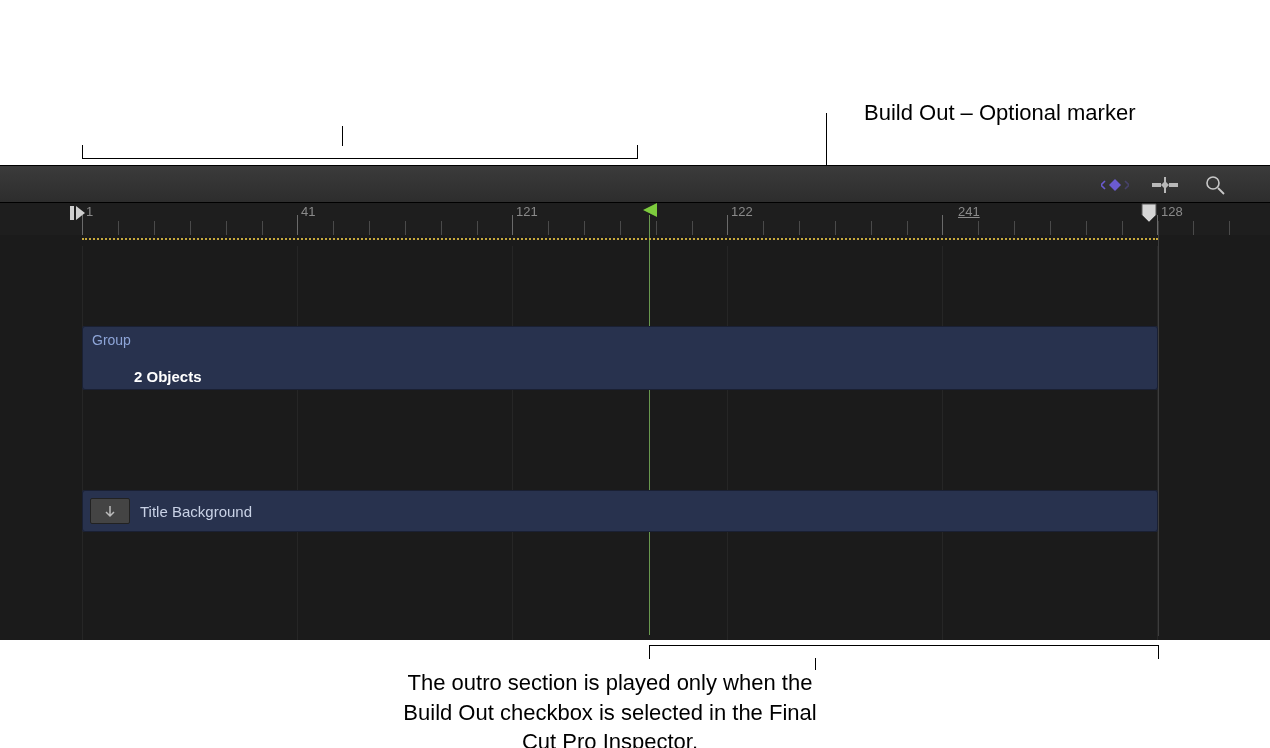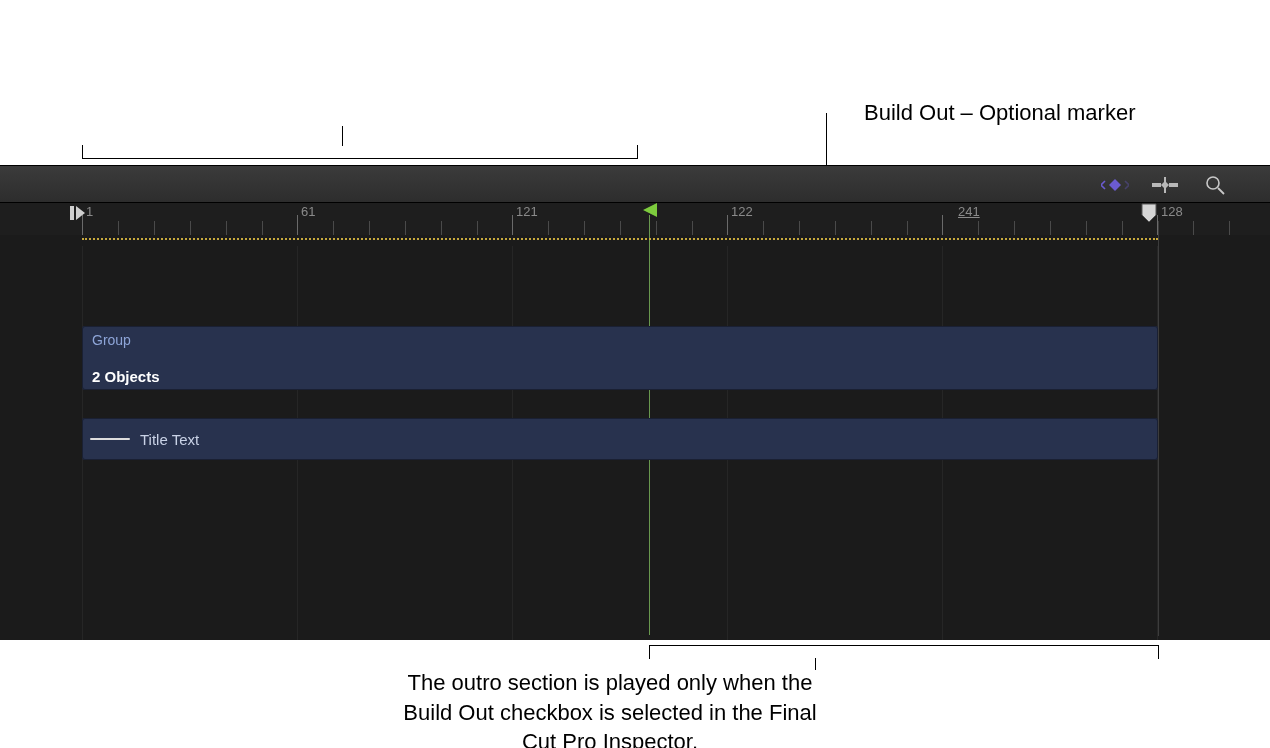--- a/index.html
+++ b/index.html
@@ -63,21 +63,21 @@
   .track-grid-line { position:absolute; top:0; bottom:0; width:1px; background:#262626; }
 
   .clip {
     position:absolute; left:82px; width:1076px;
     background: #28324e; border-radius:3px;
     box-shadow: inset 0 0 0 1px #1a2033;
     color:#c9d2e6; font-size:15px;
     display:flex; align-items:center;
     padding-left:8px;
   }
-  .clip .sublabel { color:#fff; font-weight:600; }
+  .clip .sublabel { color:#fff; font-weight:600;margin-left:42px; }
   .clip-thumb {
     width:40px; height:26px; background:#444; border:1px solid #222; border-radius:2px;
     margin-right:10px; display:flex; align-items:center; justify-content:center;
   }
   .clip-thumb-text {
     width:40px; height:2px; background:#ddd; border-radius:1px; margin-right:10px;
   }
   .group-clip { flex-direction:column; align-items:flex-start; justify-content:center; padding-left:10px; gap:20px; }
   .group-clip .grp-title { color:#8ea5d8; font-size:14px; }
 </style>
@@ -123,21 +123,21 @@
           <line x1="13" y1="13" x2="19" y2="19" stroke="#c8c8c8" stroke-width="1.8"></line>
         </svg>
       </div>
     </div>
 
     <div class="ruler">
 
       <div class="tick-major" style="left:82px;"></div>
       <span class="tick-label" style="left:86px;">1</span>
       <div class="tick-major" style="left:297px;"></div>
-      <span class="tick-label" style="left:301px;">61</span>
+      <span class="tick-label" style="left:301px;">41</span>
       <div class="tick-major" style="left:512px;"></div>
       <span class="tick-label" style="left:516px;">121</span>
       <div class="tick-major" style="left:727px;"></div>
       <span class="tick-label" style="left:731px;">122</span>
       <div class="tick-major" style="left:942px;"></div>
       <span class="tick-label" style="left:958px;text-decoration:underline;">241</span>
       <div class="tick-major" style="left:1157px;"></div>
       <span class="tick-label" style="left:1161px;">128</span>
 
       <div class="tick-minor" style="left:118px;"></div>
@@ -201,22 +201,26 @@
       <div class="track-grid-line" style="left:512px;"></div>
       <div class="track-grid-line" style="left:727px;"></div>
       <div class="track-grid-line" style="left:942px;"></div>
       <div class="track-grid-line" style="left:1157px;"></div>
 
       <div class="clip group-clip" style="top:80px; height:64px;">
         <span class="grp-title">Group</span>
         <span class="sublabel">2 Objects</span>
       </div>
 
-      <div class="clip" style="top:172px; height:42px;">
-        <div class="clip-thumb-text"></div>
-        <span>Title Text</span>
-      </div>
-
+
+      <div class="clip" style="top:244px; height:42px;">
+        <div class="clip-thumb">
+          <svg width="14" height="14" viewBox="0 0 14 14">
+              <path d="M7 2 L7 12 M3 8 L7 12 L11 8" stroke="#bbb" stroke-width="1.5" fill="none"></path>
+            </svg>
+        </div>
+        <span>Title Background</span>
+      </div>
     </div>
 
   </div>
 
 </div>
 
 </body></html>

